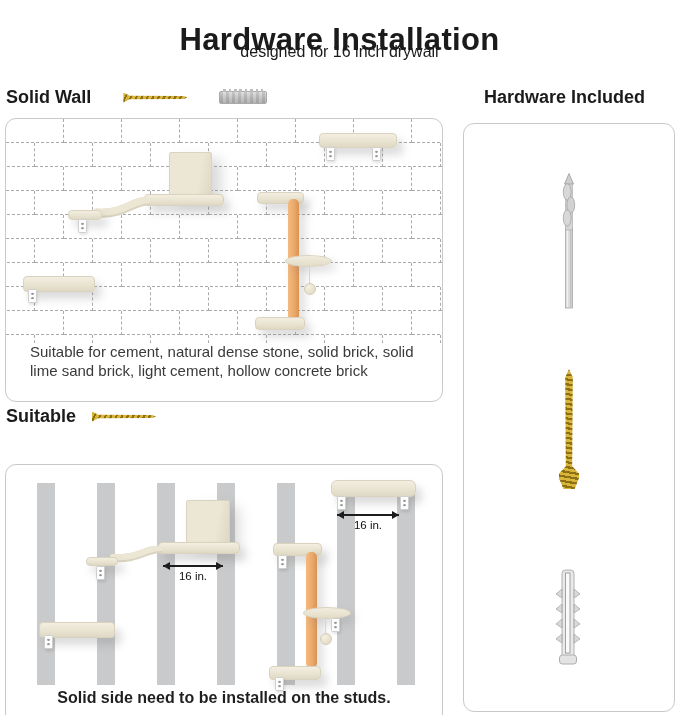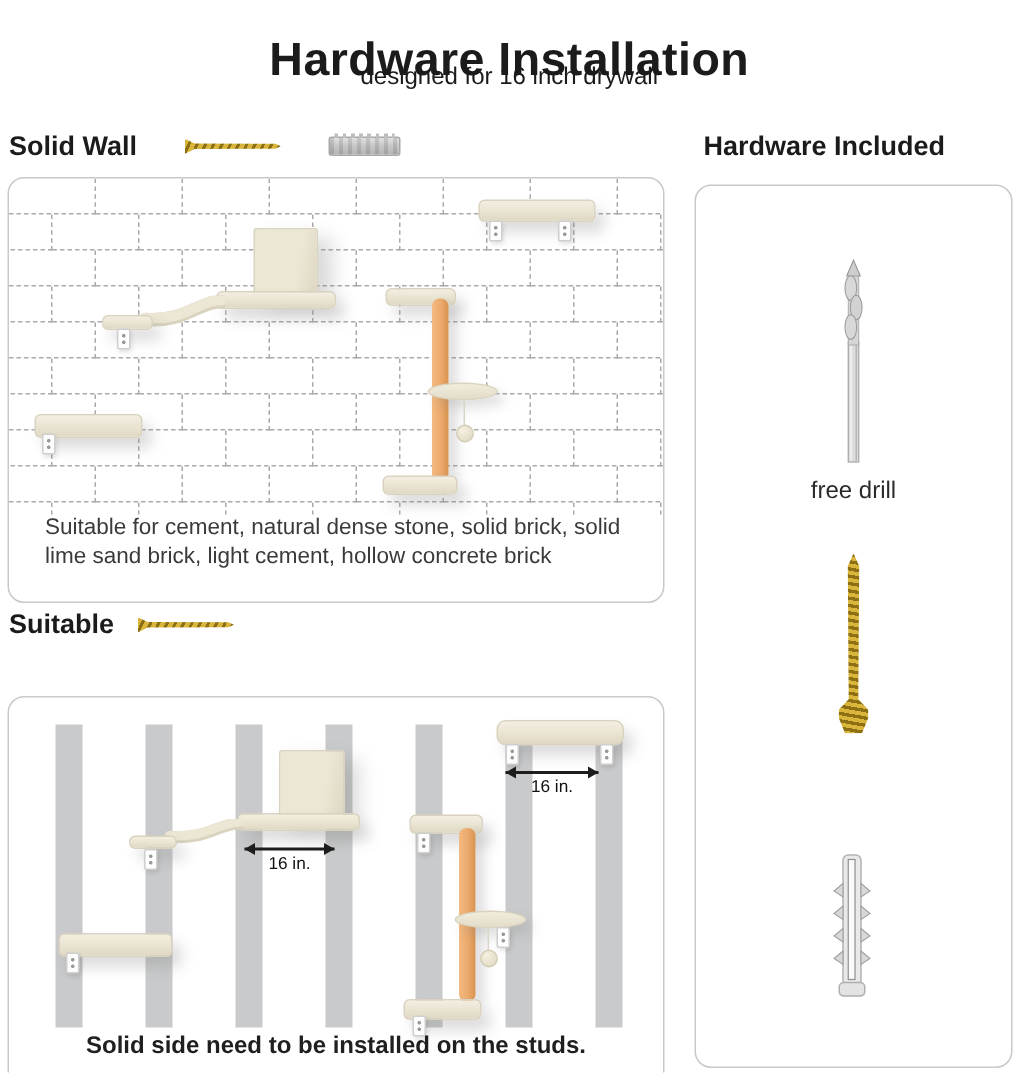--- a/index.html
+++ b/index.html
@@ -284,37 +284,36 @@
   <div class="string" style="left:319px;top:152px;height:17px;"></div>
   <div class="ball" style="left:314px;top:168px;"></div>
   <div class="shelf" style="left:263px;top:201px;width:50px;height:12px;"></div>
   <div class="bracket" style="left:269px;top:212px;"></div>
 
   <div class="note">
     <span class="b">Solid side need to be installed on the studs.</span>
   </div>
 </div>
 
-<div class="sec-head" style="left:469px;top:87px;">
+<div class="sec-head" style="left:484px;top:87px;">
   <span>Hardware Included</span>
 </div>
 
 <div class="panel" id="hw-panel">
 
   <svg class="abs" style="left:94px;top:48px;" width="22" height="142">
     <rect x="7.5" y="56" width="7" height="80" fill="#dcdcdc" stroke="#a6a6a6" stroke-width="0.8"></rect>
     <line x1="9.4" y1="57" x2="9.4" y2="135" stroke="#f3f3f3" stroke-width="1"></line>
     <line x1="12.8" y1="57" x2="12.8" y2="135" stroke="#ababab" stroke-width="0.8"></line>
     <rect x="7.5" y="10" width="7" height="48" fill="#d6d6d6" stroke="#a6a6a6" stroke-width="0.6"></rect>
     <path d="M11 1.5 L15.5 12 L6.5 12 Z" fill="#cfcfcf" stroke="#9c9c9c" stroke-width="0.8"></path>
     <ellipse cx="9.2" cy="20" rx="3.9" ry="8.2" fill="#d8d8d8" stroke="#9c9c9c" stroke-width="0.7"></ellipse>
     <ellipse cx="12.8" cy="33" rx="3.9" ry="8.2" fill="#d2d2d2" stroke="#9c9c9c" stroke-width="0.7"></ellipse>
     <ellipse cx="9.2" cy="46" rx="3.9" ry="8.2" fill="#d8d8d8" stroke="#9c9c9c" stroke-width="0.7"></ellipse>
   </svg>
-  <div class="hw-label" style="top:195px;">free drill</div>
 
   <div class="screw-v" style="left:95px;top:245px;"></div>
 
   <svg class="abs" style="left:88px;top:443px;" width="32" height="102">
     <rect x="10" y="3" width="12" height="90" rx="3.5" fill="#e9e9e9" stroke="#b2b2b2"></rect>
     <path d="M10 22 l-6 5 6 4 Z" fill="#d8d8d8" stroke="#a0a0a0" stroke-width="0.7"></path>
     <path d="M10 37 l-6 5 6 4 Z" fill="#d8d8d8" stroke="#a0a0a0" stroke-width="0.7"></path>
     <path d="M10 52 l-6 5 6 4 Z" fill="#d8d8d8" stroke="#a0a0a0" stroke-width="0.7"></path>
     <path d="M10 67 l-6 5 6 4 Z" fill="#d8d8d8" stroke="#a0a0a0" stroke-width="0.7"></path>
     <path d="M22 22 l6 5 -6 4 Z" fill="#d8d8d8" stroke="#a0a0a0" stroke-width="0.7"></path>

